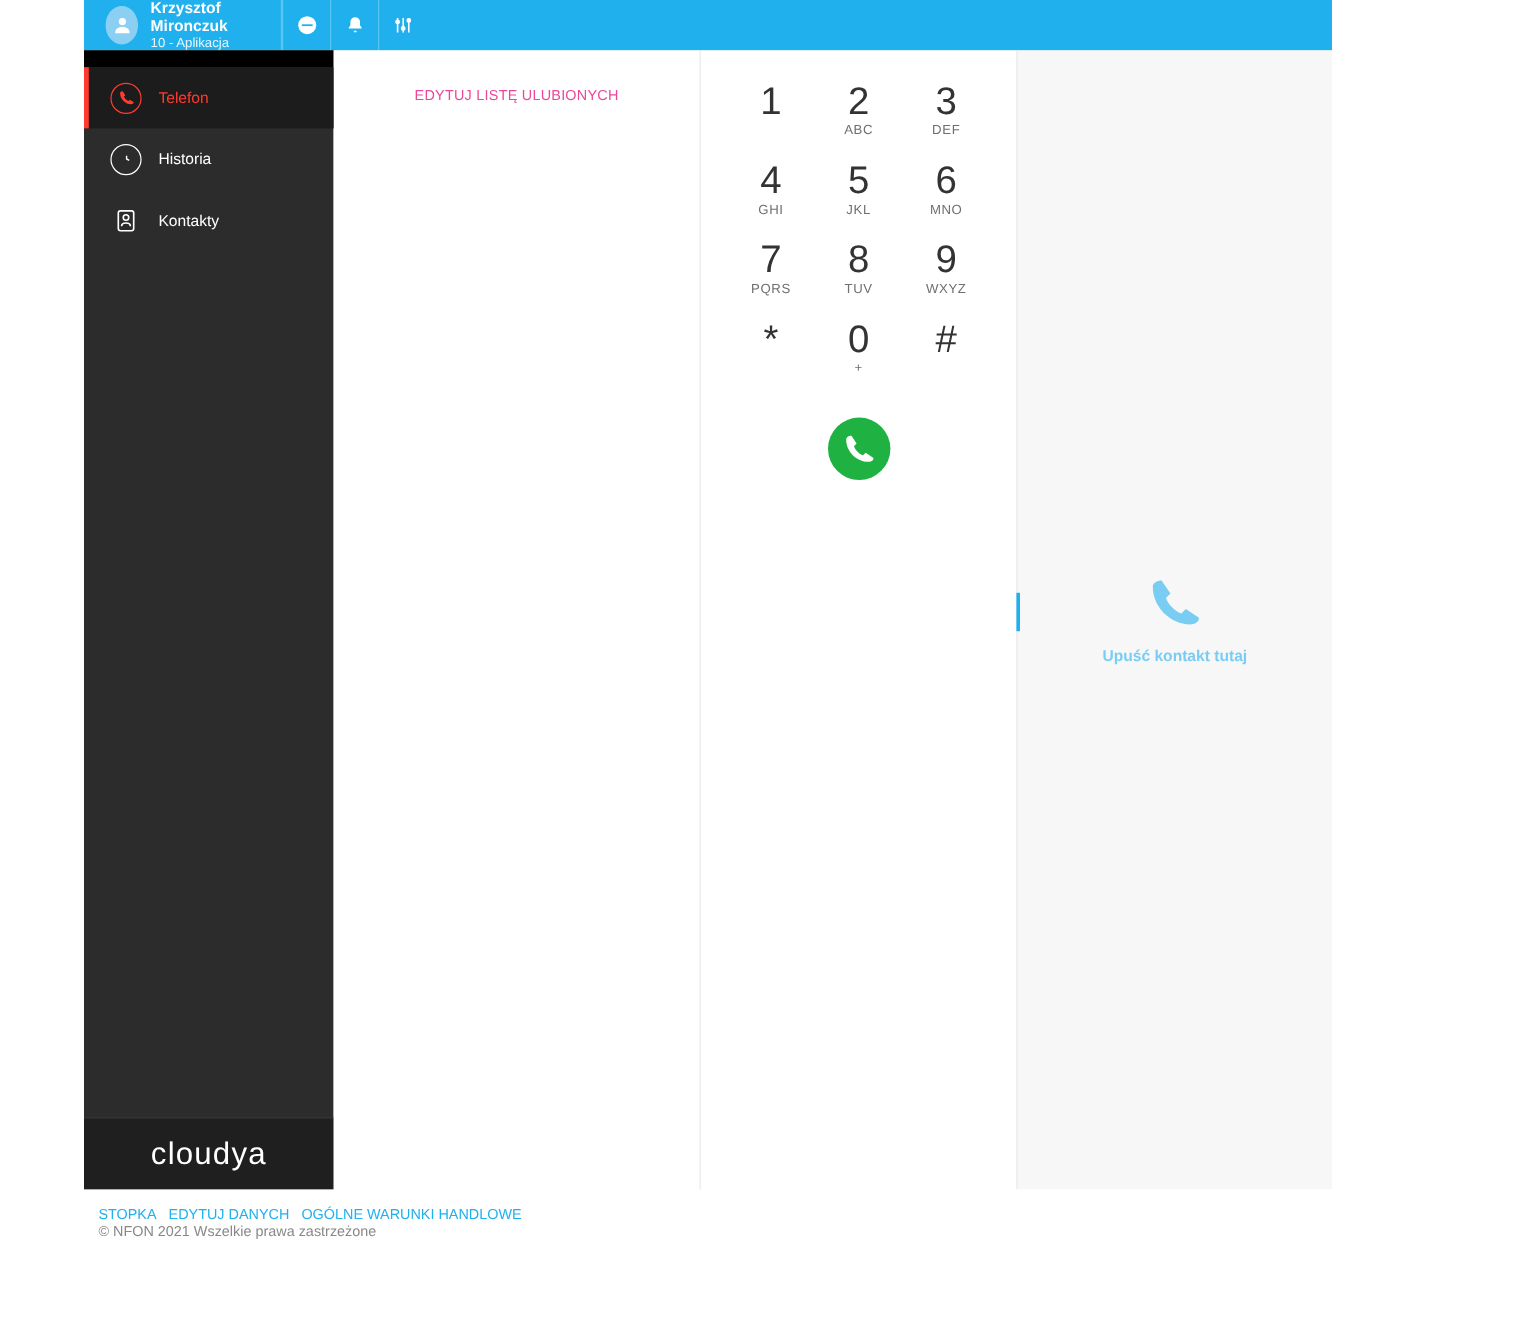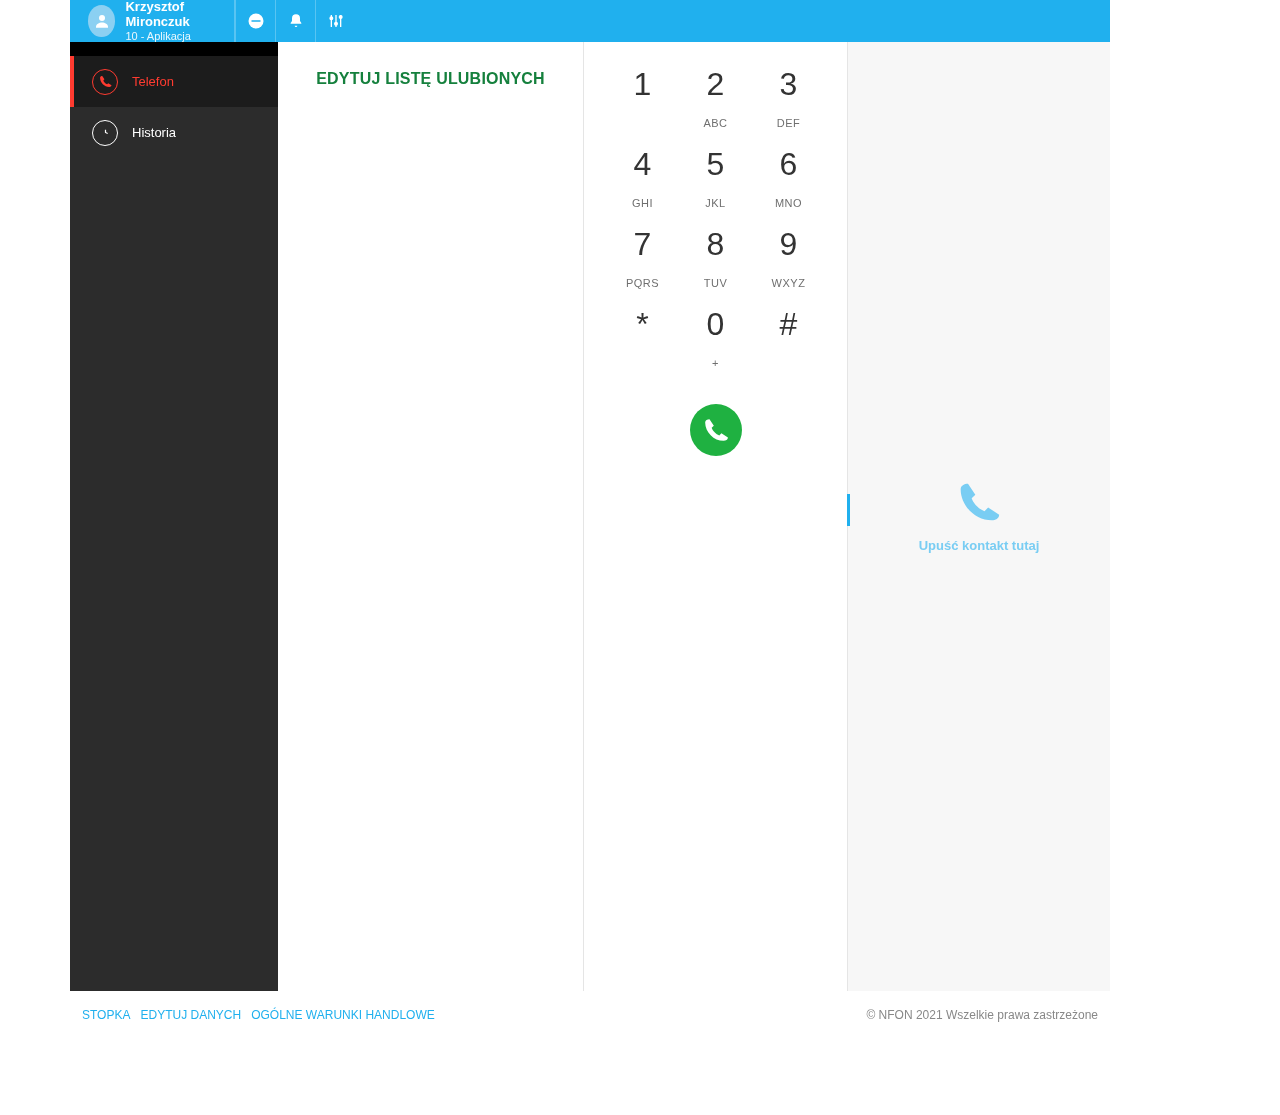--- a/index.html
+++ b/index.html
@@ -160,23 +160,23 @@
       font-family: "Helvetica Neue", Arial, sans-serif;
     }
     .panel-favorites {
       width: 306px;
       border-right: 1px solid #e5e5e5;
       background: #fff;
       text-align: center;
       padding-top: 28px;
     }
     .edit-fav-link {
-      color: #15803d;
-      font-size: 16px;
-      font-weight: 700;
+      color: #ec4899;
+      font-size: 12px;
+      font-weight: 400;
       letter-spacing: 0.2px;
       cursor: pointer;
     }
     .panel-dialer {
       width: 264px;
       border-right: 1px solid #e5e5e5;
       background: #fff;
       position: relative;
     }
     .dialpad {
@@ -192,21 +192,21 @@
     }
     .key .digit {
       font-size: 32px;
       font-weight: 400;
       line-height: 34px;
     }
     .key .letters {
       font-size: 11px;
       color: #6f6f6f;
       letter-spacing: 0.5px;
-      margin-top: 16px;
+      margin-top: 2px;
       height: 13px;
     }
     .call-button {
       width: 52px;
       height: 52px;
       border-radius: 50%;
       background: #1fb141;
       margin: 24px auto 0 auto;
       display: flex;
       align-items: center;
@@ -235,25 +235,26 @@
       color: #79cdf3;
       margin-bottom: 10px;
     }
     .drop-text {
       color: #79cdf3;
       font-size: 13px;
     }
     .footer {
       height: 34px;
       display: flex;
-      align-items: center;
+      align-items: flex-start;
       padding: 14px 12px 0 12px;
       font-size: 12px;
       width: 1040px;
       margin-left: 70px;
+      flex-direction: column;
     }
     .footer-links {
       display: flex;
       gap: 10px;
     }
     .footer-link {
       color: #20b0ee;
       cursor: pointer;
     }
     .footer-spacer {
@@ -322,23 +323,36 @@
 
       <div class="nav-item">
         <span class="nav-icon">
           <svg width="13" height="13" viewBox="0 0 24 24" fill="none" stroke="currentColor" stroke-width="2.2">
               <polyline points="12,7 12,12 16,14"></polyline>
             </svg>
         </span>
         <span>Historia</span>
       </div>
 
+      <div class="nav-item">
+        <span class="nav-icon no-border">
+          <svg width="22" height="22" viewBox="0 0 24 24" fill="none" stroke="currentColor" stroke-width="1.5">
+              <rect x="5" y="3" width="14" height="18" rx="2"></rect>
+              <circle cx="12" cy="9" r="2.5"></circle>
+              <path d="M8 17c0-2 2-3 4-3s4 1 4 3"></path>
+            </svg>
+        </span>
+        <span>Kontakty</span>
+      </div>
 
 
       <div class="sidebar-spacer"></div>
+      <div class="sidebar-logo">
+        <span class="logo-text">cloudya</span>
+      </div>
     </div>
 
     <div class="panel-favorites">
       <span class="edit-fav-link">EDYTUJ LISTĘ ULUBIONYCH</span>
     </div>
 
     <div class="panel-dialer">
       <div class="dialpad">
         <div class="key">
             <div class="digit">1</div>

